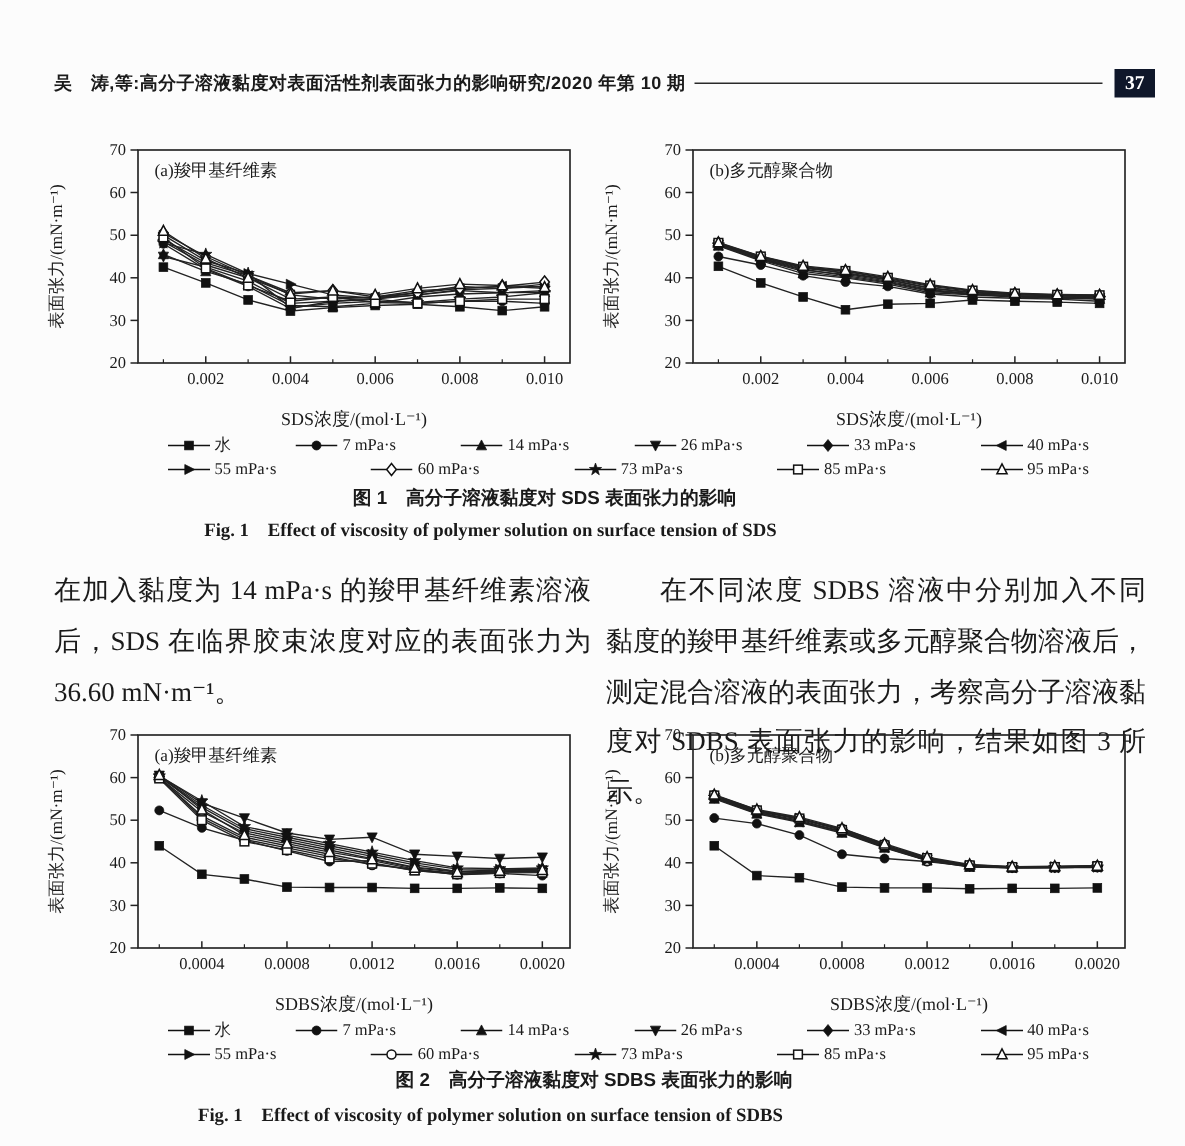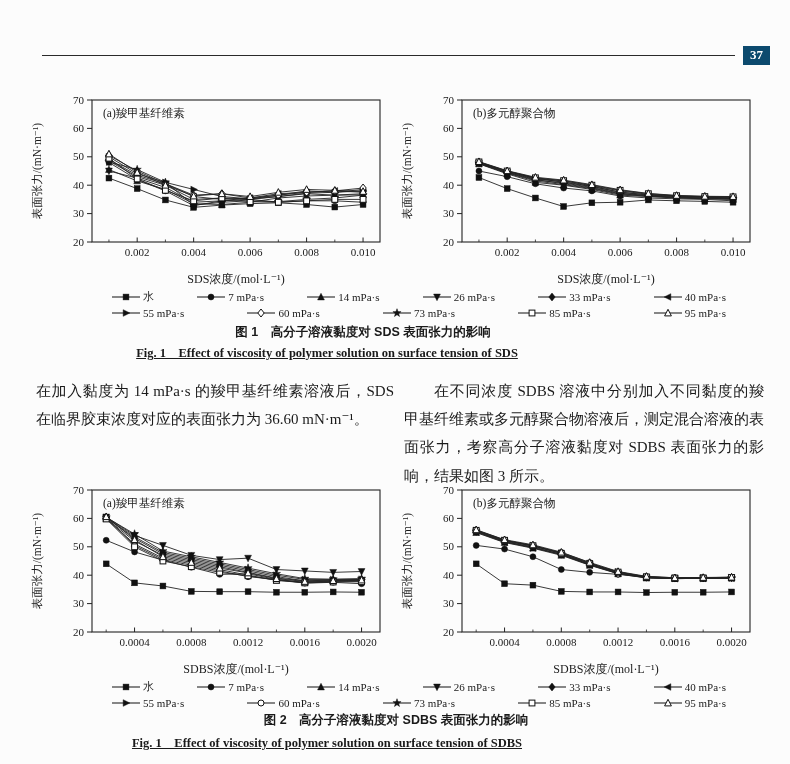--- a/index.html
+++ b/index.html
@@ -2,47 +2,48 @@
 <html><head>
 <meta charset="utf-8">
 <style>
   html,body{margin:0;padding:0;}
   body{width:790px;height:764px;background:#fcfcfc;position:relative;
        font-family:"Liberation Serif","DejaVu Serif",serif;color:#1a1a1a;overflow:hidden;}
   .header{position:absolute;left:36px;right:20px;top:46px;display:flex;align-items:center;}
   .header-title{font-family:"Liberation Sans","DejaVu Sans",sans-serif;font-weight:bold;
        font-size:12px;white-space:nowrap;letter-spacing:.3px;}
   .header-rule{flex:1;border-top:1.6px solid #2a2a2a;margin:0 8px 0 6px;height:0;}
-  .page-num{background:#0c4a6e;color:#fff;font-weight:bold;font-size:13px;
+  .page-num{background:#0f172a;color:#fff;font-weight:bold;font-size:13px;
        padding:1px 7px 2px 7px;font-family:"Liberation Serif",serif;}
   .chart{position:absolute;width:365px;height:196px;}
   #chart-fig1a{left:28px;top:92px;}   #chart-fig1b{left:398px;top:92px;}
   #chart-fig2a{left:28px;top:482px;}  #chart-fig2b{left:398px;top:482px;}
   .legend{position:absolute;left:112px;width:614px;font-size:11px;}
   #legend-fig1{top:289px;} #legend-fig2{top:679px;}
   .legend-row{display:flex;justify-content:space-between;margin-bottom:3px;}
   .legend-item{display:inline-flex;align-items:center;gap:3px;white-space:nowrap;}
   .caption-cn{position:absolute;left:0;width:726px;text-align:center;font-weight:bold;
        font-family:"Liberation Sans","DejaVu Sans",sans-serif;font-size:12.5px;}
   .caption-en{position:absolute;left:0;width:654px;text-align:center;font-weight:bold;
-       font-family:"Liberation Serif","DejaVu Serif",serif;font-size:12.5px;text-decoration:underline;}
+       font-family:"Liberation Serif","DejaVu Serif",serif;font-size:12.5px;}
   #cap1-cn{top:324px;} #cap1-en{top:345px;} #cap2-cn{top:712px;padding-left:33px;} #cap2-en{top:735px;}
-  .col{position:absolute;top:377px;font-size:15px;line-height:1.88;text-align:justify;}
+  .col{position:absolute;top:377px;font-size:18px;line-height:1.88;text-align:justify;}
   #col-left{left:36px;width:358px;} #col-right{left:404px;width:360px;}
   #col-right p{text-indent:2em;margin:0;}
   #col-left p{margin:0;}
   .section-heading{margin-top:1px;}
   svg text{font-family:"Liberation Serif","DejaVu Serif",serif;fill:#1a1a1a;}
 </style>
 </head>
 <body>
 
 <div>
 
   <div class="header">
+    <span class="header-title">吴　涛,等:高分子溶液黏度对表面活性剂表面张力的影响研究/2020 年第 10 期</span>
     <span class="header-rule"></span>
     <span class="page-num">37</span>
   </div>
 
   <div id="chart-fig1a" class="chart"><svg viewBox="0 0 365 196" width="365" height="196">
         <rect x="64" y="8" width="288" height="142" fill="none" stroke="#222" stroke-width="1.1"></rect>
         <line x1="59" y1="150" x2="64" y2="150" stroke="#222" stroke-width="1"></line>
         <text x="56" y="153.5" text-anchor="end" font-size="11">20</text>
         <line x1="59" y1="121.6" x2="64" y2="121.6" stroke="#222" stroke-width="1"></line>
         <text x="56" y="125.1" text-anchor="end" font-size="11">30</text>

